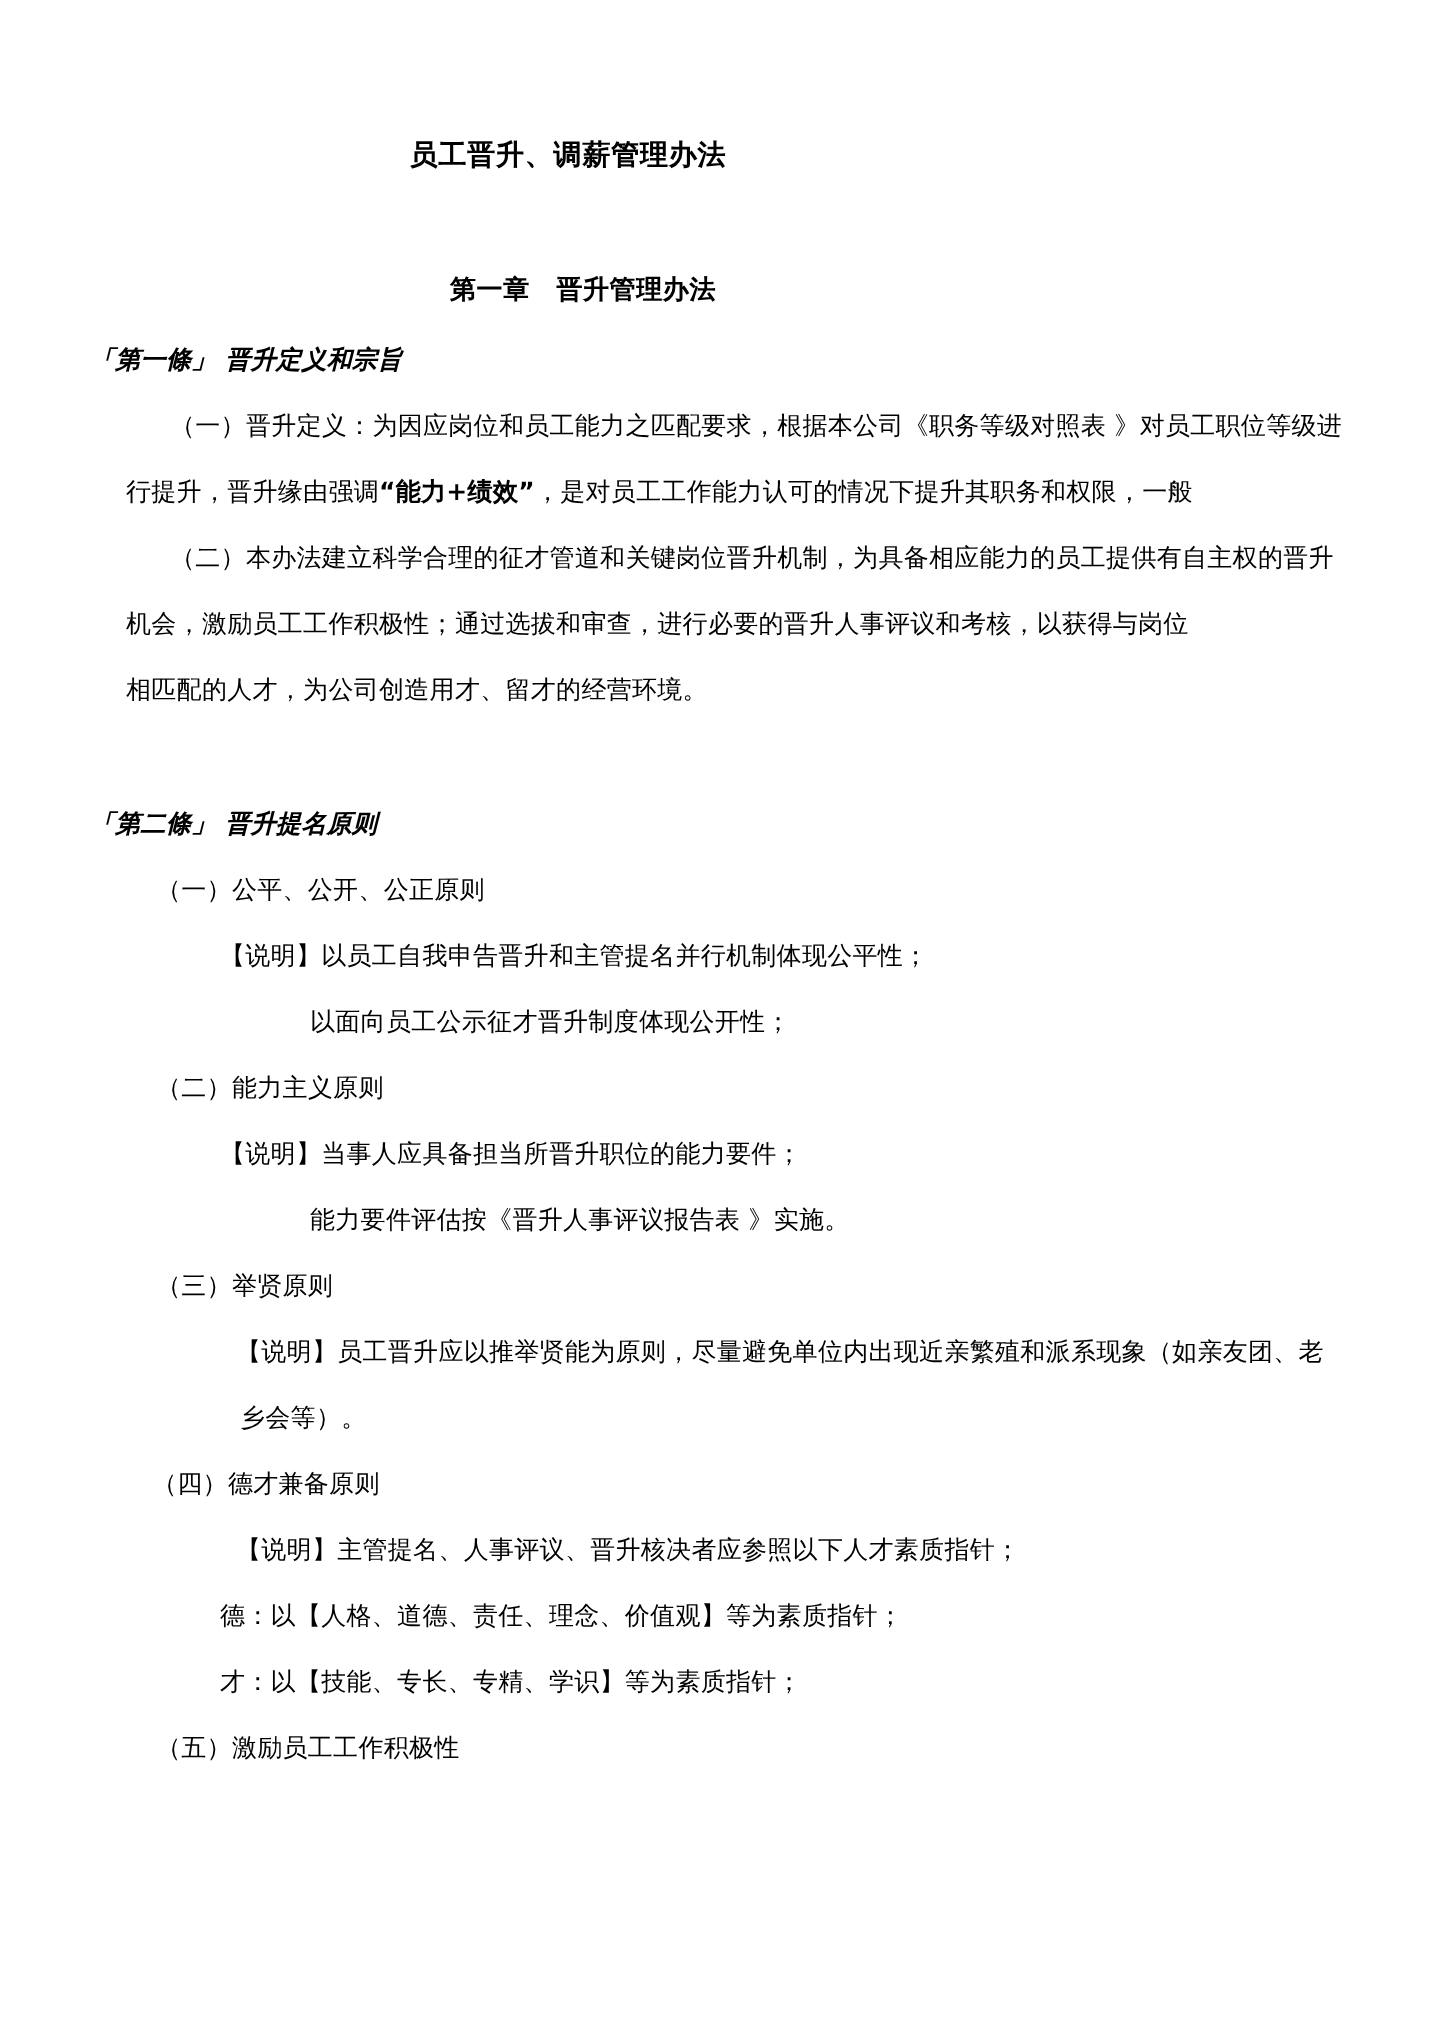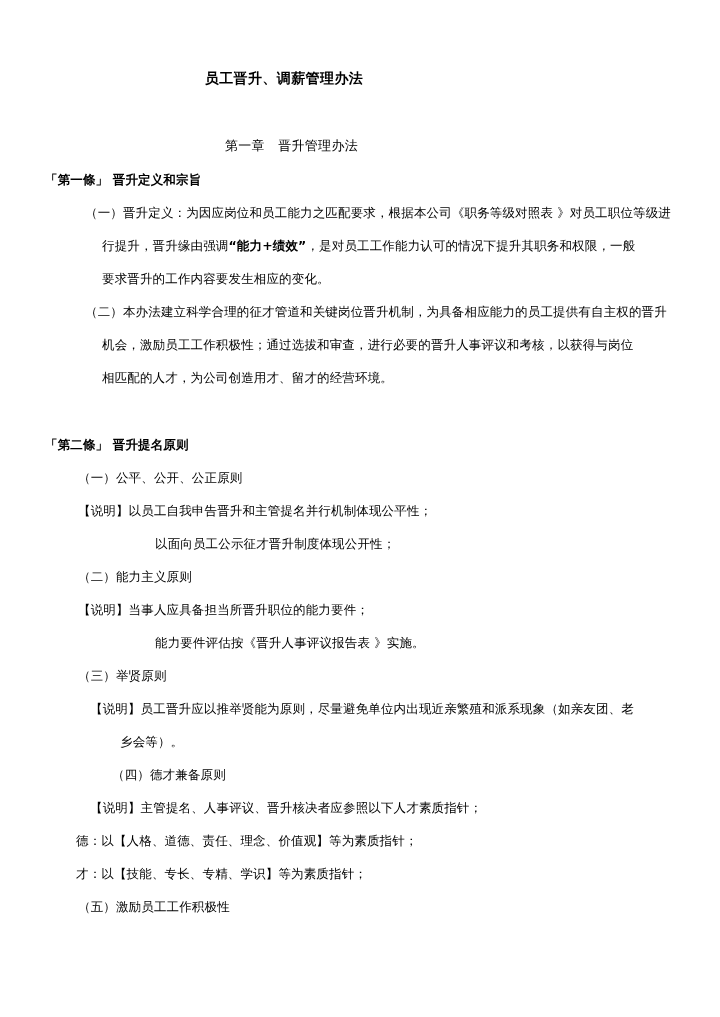--- a/index.html
+++ b/index.html
@@ -31,21 +31,21 @@
     letter-spacing: 0.4px;
     line-height: 20px;
   }
   .chapter-title {
     position: absolute;
     top: 136px;
     left: 0;
     width: 583px;
     text-align: center;
     font-size: 13px;
-    font-weight: normal;
+    font-weight: bold;
     letter-spacing: 0.3px;
     line-height: 20px;
   }
   .body-flow {
     position: absolute;
     top: 163px;
     left: 0;
     width: 720px;
   }
   .line {
@@ -56,31 +56,32 @@
     white-space: nowrap;
     letter-spacing: 0.15px;
   }
   .line .txt {
     display: inline-block;
   }
   .article-heading {
     font-weight: bold;
     font-size: 12.5px;
     padding-left: 45px;
+    font-style: italic;
   }
   .spacer-md { height: 34px; }
 
   
   .ind-item      { padding-left: 85px; }   
   .ind-item-b    { padding-left: 78px; }   
-  .ind-item-c    { padding-left: 112px; }
-  .ind-cont      { padding-left: 102px; }  
-  .ind-note      { padding-left: 78px; }  
-  .ind-note-b    { padding-left: 90px; }
-  .ind-note-c    { padding-left: 76px; }
+  .ind-item-c    { padding-left: 76px; }
+  .ind-cont      { padding-left: 63px; }  
+  .ind-note      { padding-left: 110px; }  
+  .ind-note-b    { padding-left: 118px; }
+  .ind-note-c    { padding-left: 110px; }
   .ind-note-cont { padding-left: 155px; }  
   .ind-note-cont2{ padding-left: 120px; }
 
   .emph { font-weight: bold; }
 </style>
 </head>
 <body>
 
 <div class="page">
 
@@ -93,23 +94,20 @@
     <div class="line article-heading">「第一條」 晋升定义和宗旨</div>
 
     <div class="line ind-item">
       <span class="txt">（一）晋升定义：为因应岗位和员工能力之匹配要求，根据本公司《职务等级对照表 》对员工职位等级进</span>
     </div>
 
     <div class="line ind-cont">
       <span class="txt">行提升，晋升缘由强调</span><span class="txt emph">“能力+绩效”</span><span class="txt">，是对员工工作能力认可的情况下提升其职务和权限，一般</span>
     </div>
 
-    <div class="line ind-cont">
-      <span class="txt">要求晋升的工作内容要发生相应的变化。</span>
-    </div>
 
     <div class="line ind-item">
       <span class="txt">（二）本办法建立科学合理的征才管道和关键岗位晋升机制，为具备相应能力的员工提供有自主权的晋升</span>
     </div>
 
     <div class="line ind-cont">
       <span class="txt">机会，激励员工工作积极性；通过选拔和审查，进行必要的晋升人事评议和考核，以获得与岗位</span>
     </div>
 
     <div class="line ind-cont">

